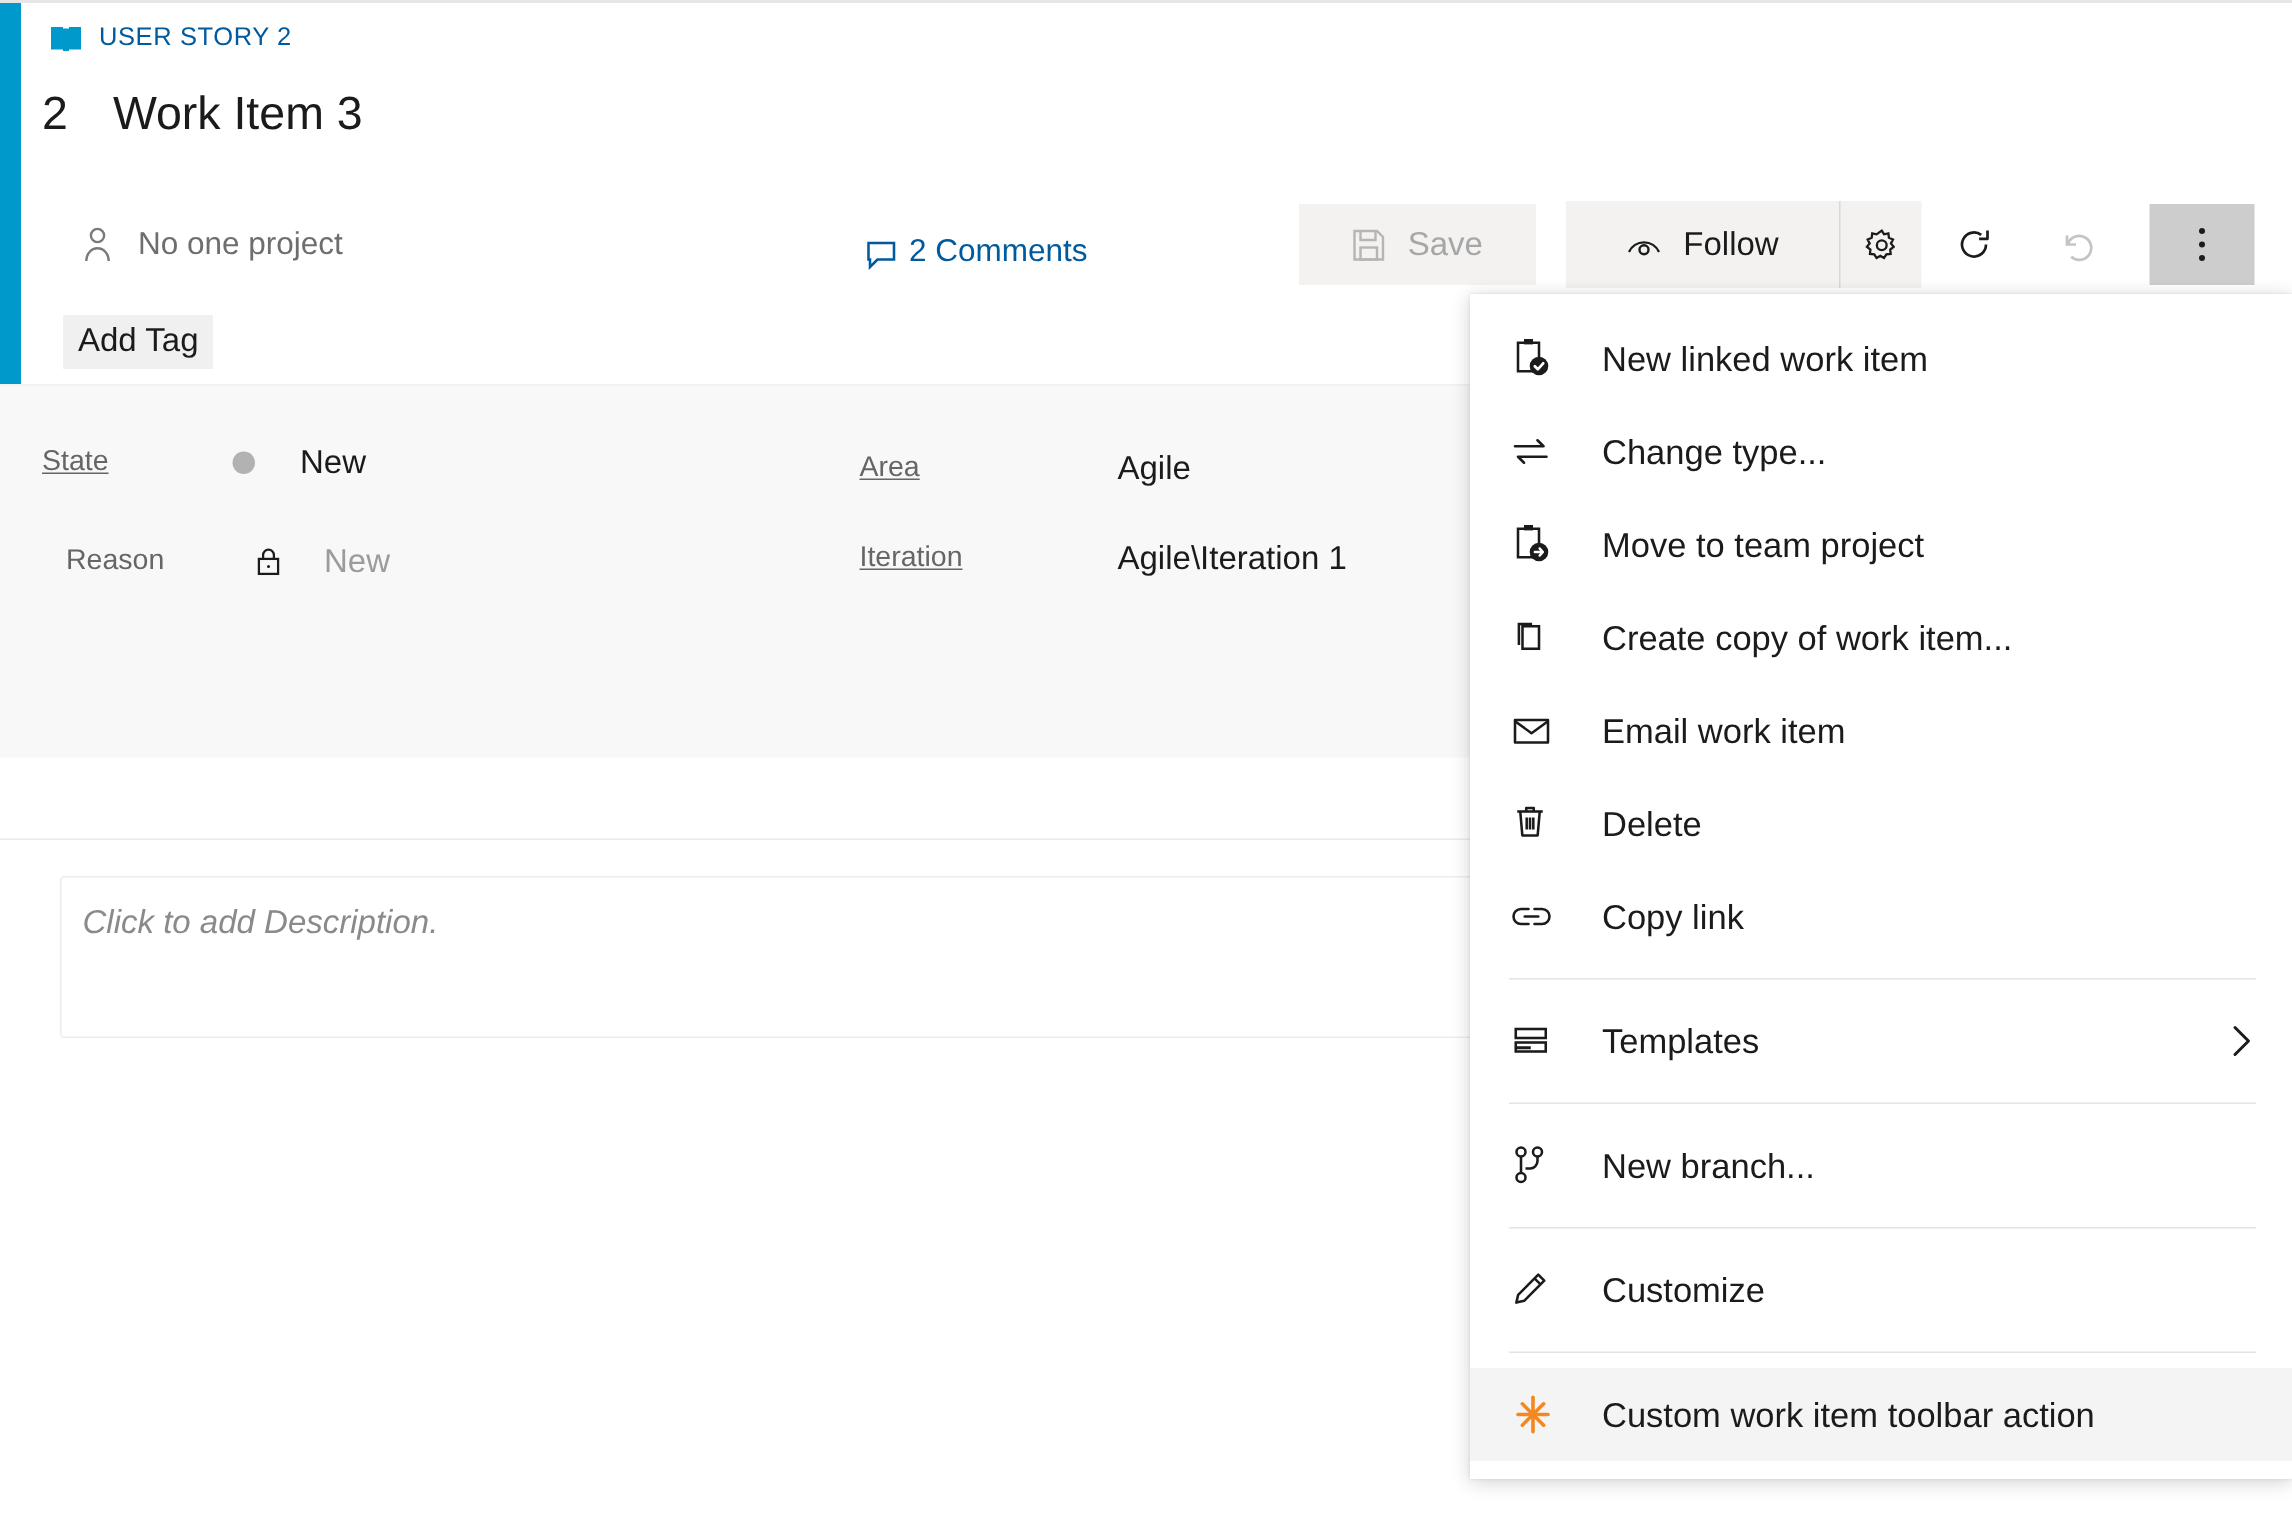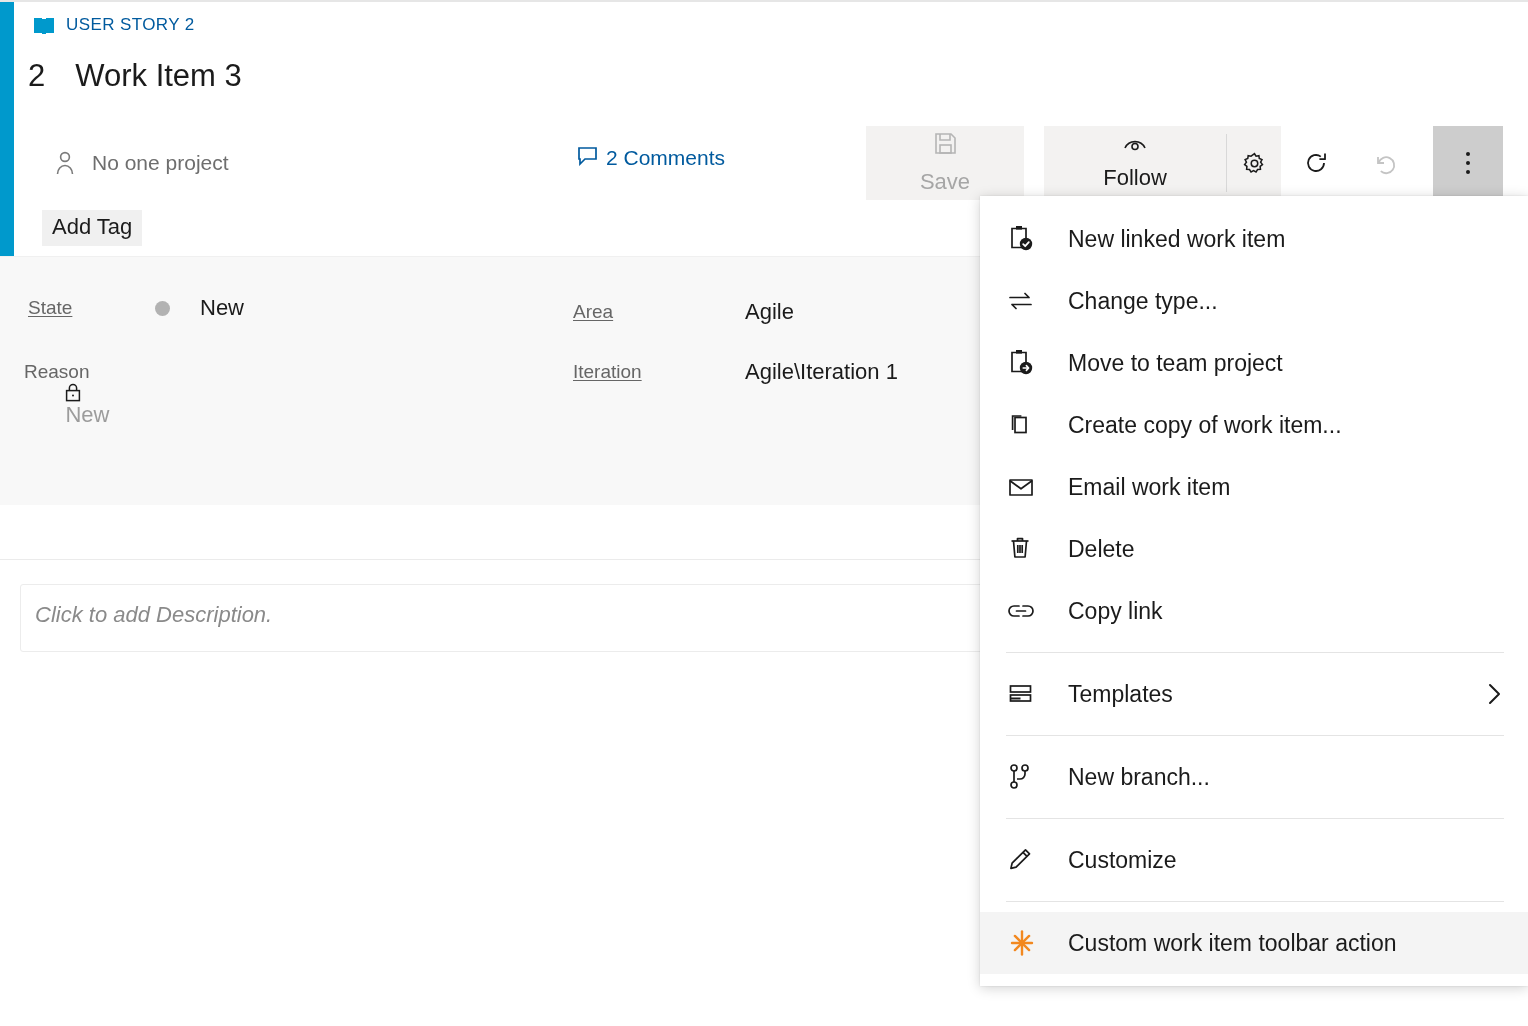--- a/index.html
+++ b/index.html
@@ -105,21 +105,21 @@
   .assigned-label {
     font-size: 21px;
     color: #6e6e6e;
     white-space: nowrap;
   }
 
   .comments-link {
     position: absolute;
     left: 563px; top: 14px;
     display: flex;
-    align-items: flex-start;
+    align-items: flex-end;
     gap: 8px;
     height: 34px;
     cursor: pointer;
   }
   .comment-icon { width: 21px; height: 20px; display: block; }
   .comments-text {
     font-size: 21px;
     color: #005a9e;
     white-space: nowrap;
   }
@@ -130,26 +130,25 @@
     left: 838px; top: 0px;
     display: flex;
     align-items: center;
     height: 62px;
   }
   .tb-btn {
     display: flex;
     align-items: center;
     justify-content: center;
     gap: 14px;
-    height: 74px;
+    height: 54px;
     background: transparent;
     border: none;
     cursor: pointer;
     font-family: inherit;
-    flex-direction: column;
   }
   .tb-save {
     width: 158px;
     background: #f3f2f1;
     margin-left: 14px;
     cursor: default;
   }
   .tb-save .tb-label { color: #a6a6a6; font-size: 22px; }
   .save-icon { width: 23px; height: 23px; display: block; }
 
@@ -232,21 +231,21 @@
 
   .state-dot {
     width: 15px; height: 15px;
     border-radius: 50%;
     background: #b2b2b2;
     display: block;
   }
   .lock-icon { width: 16px; height: 19px; display: block; }
 
   .f-state    { left: 28px;  top: 38px; }
-  .f-reason   { left: 24px;  top: 104px; flex-direction: column; }
+  .f-reason   { left: 44px;  top: 104px; }
   .f-area     { left: 573px; top: 42px; }
   .f-iter     { left: 573px; top: 102px; }
 
   .fl-w   { width: 127px; }
   .fi-w   { width: 45px; display:flex; align-items:center; }
   .fl-w2  { width: 172px; }
 
   
   .section {
     position: absolute;
@@ -259,23 +258,23 @@
     color: #1b1b1b;
     padding-left: 18px;
   }
   .section-rule {
     margin-top: 21px;
     height: 1px;
     background: #ebebeb;
     width: 1528px;
   }
   .section-input {
-    margin: 24px 0 0 20px;
+    margin: 24px 0 0 40px;
     width: 1430px;
-    height: 68px;
+    height: 108px;
     border: 1px solid #ececec;
     border-radius: 3px;
     background: #ffffff;
     display: flex;
     align-items: flex-start;
     cursor: text;
   }
   .section-placeholder {
     font-size: 22px;
     font-style: italic;

